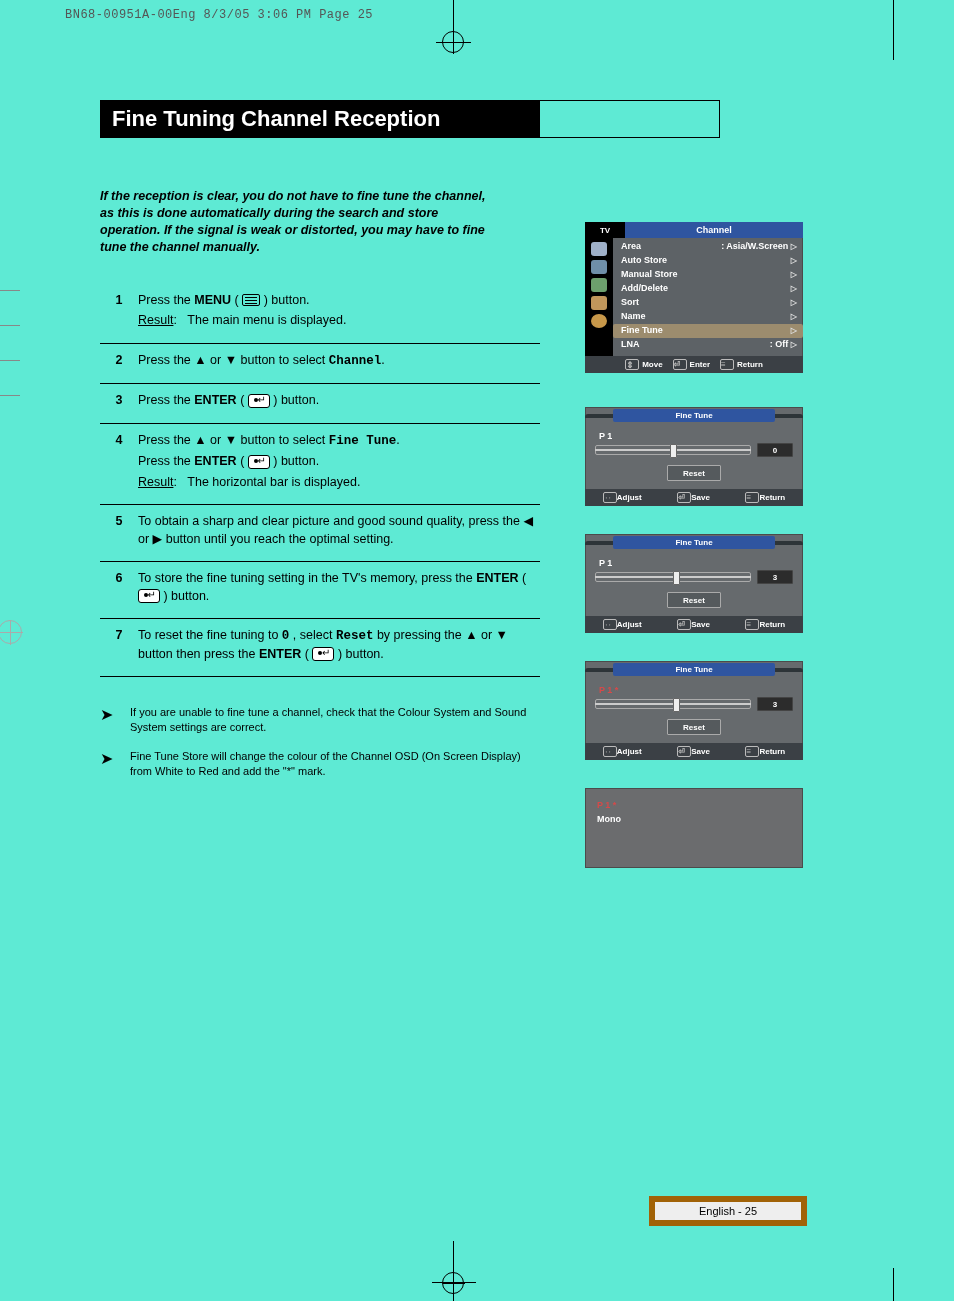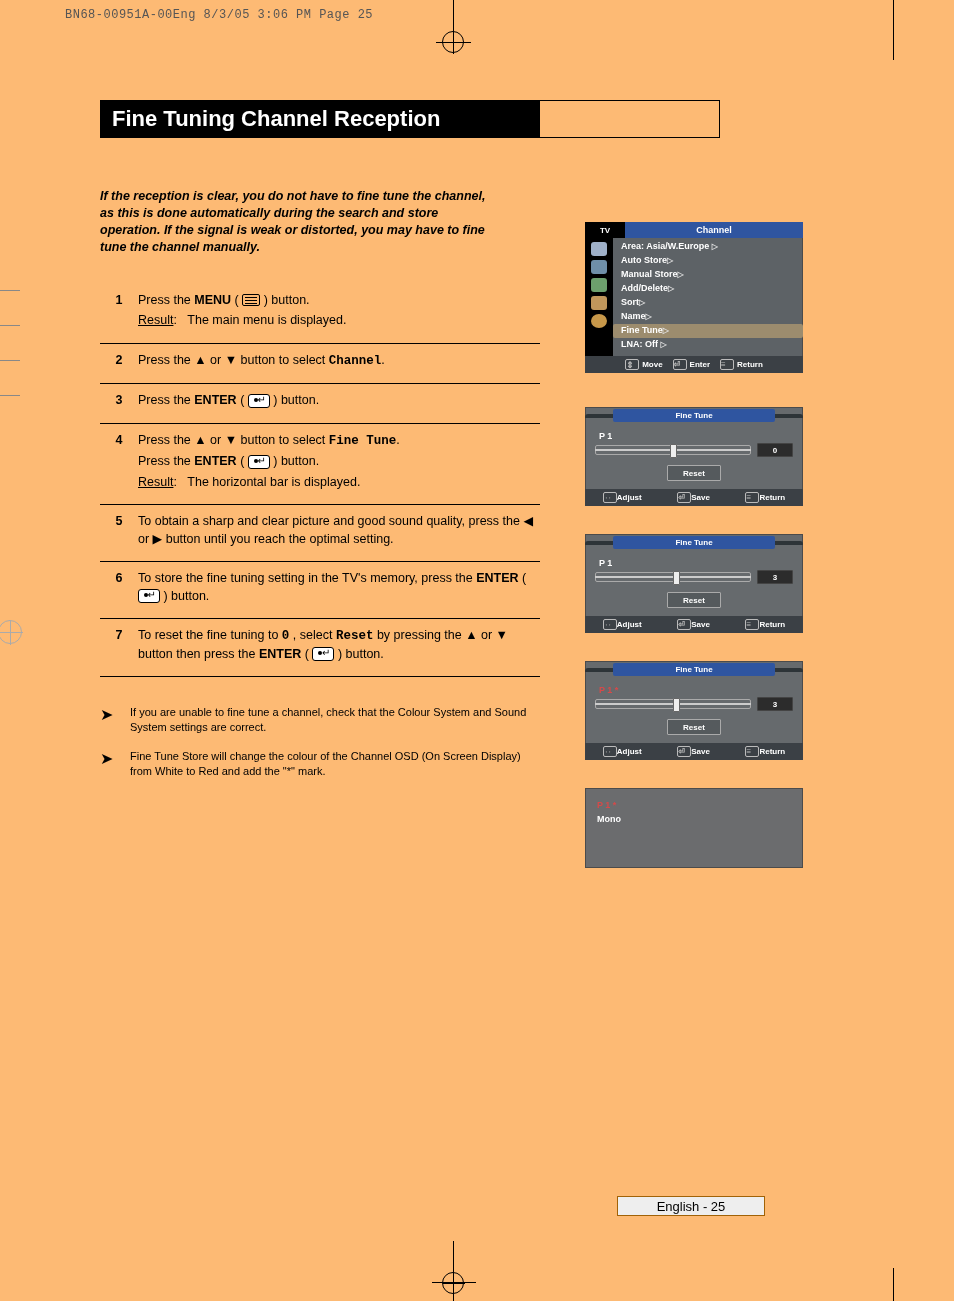--- a/index.html
+++ b/index.html
@@ -8,21 +8,21 @@
     background: #fff;
     font-family: Arial, Helvetica, sans-serif;
     font-size: 13px;
     color: #000;
     width: 954px;
   }
   .page {
     position: relative;
     width: 954px;
     height: 1301px;
-    background: #fdba74;
+    background: #5eead4;
     overflow: hidden;
   }
   .cm { position:absolute; background:#000; }
   .cm-vtop { width:1px; height:35px; left:453px; top:0; }
   .cm-htop1 { width:35px; height:1px; left:436px; top:42px; }
   .cm-circle-top { position:absolute; width:22px; height:22px; border:1px solid #000; border-radius:50%; left:442px; top:31px; box-sizing:border-box; }
   .cm-circle-top .cross-h { position:absolute; width:22px; height:1px; background:#000; top:10px; left:0; }
   .cm-circle-top .cross-v { position:absolute; width:1px; height:22px; background:#000; left:10px; top:0; }
 
   .cm-vbot-line { width:1px; height:60px; left:453px; bottom:0; }
@@ -160,21 +160,21 @@
   .osd .head .title { flex:1; display:flex; align-items:center; justify-content:center; font-weight:bold; font-size:9px; }
   .osd .menu-body { display:flex; }
   .osd .iconcol { width:28px; background:#000; display:flex; flex-direction:column; align-items:center; gap:4px; padding:4px 0; }
   .osd .iconcol div { width:16px; height:14px; background:#555; border-radius:3px; }
   .osd .iconcol .i1 { background:#9fb0c8; }
   .osd .iconcol .i2 { background:#6f8fa8; }
   .osd .iconcol .i3 { background:#6da06d; }
   .osd .iconcol .i4 { background:#c0965b; }
   .osd .iconcol .i5 { background:#c7984a; border-radius:50%; }
   .osd .list { flex:1; padding:2px 6px 4px 8px; line-height:1.5; font-weight:bold; }
-  .osd .list .row { display:flex; justify-content:flex-start; height:14px; align-items:center; }
+  .osd .list .row { display:flex; justify-content:space-between; height:14px; align-items:center; }
   .osd .list .row .tri { color:#ddd; font-size:8px; }
   .osd .list .row.hl { background:#9c8c6e; color:#fff; margin:0 -6px 0 -8px; padding:0 6px 0 8px; border-radius:2px; }
   .osd .foot { background:#3b4045; display:flex; justify-content:center; gap:10px; padding:3px 0; font-size:8px; font-weight:bold; align-items:center; }
   .osd .foot span { display:flex; align-items:center; gap:3px; }
   .foot .fi { display:inline-block; width:12px; height:9px; border:1px solid #bbb; border-radius:2px; }
   .foot .fi.updown::before { content:"⇕"; color:#bbb; font-size:9px; display:inline; }
   .foot .fi.ent::before { content:"⏎"; color:#bbb; font-size:8px; display:inline; }
   .foot .fi.ret::before { content:"≡"; color:#bbb; font-size:8px; display:inline; }
   .foot .fi.lr::before { content:"⇔"; color:#bbb; font-size:8px; display:inline; }
 
@@ -194,27 +194,27 @@
   .ft-panel .reset { margin:8px auto 8px; width:52px; height:14px; border:1px solid #aaa; display:flex; align-items:center; justify-content:center; font-size:8px; border-radius:1px; background:#555a5d; }
   .ft-panel .foot { background:#3b4045; display:flex; justify-content:space-around; padding:3px 0; font-size:8px; font-weight:bold; align-items:center; }
   .red { color:#d44a4a; }
 
   .thumb {
     background:#6b6c6e; color:#fff; font-size:9px; font-weight:bold; height:80px; box-shadow:0 0 0 1px #4b4b4b inset; padding:10px 12px; box-sizing:border-box; line-height:1.6;
   }
 
   .page-num {
     position:absolute;
-    left:617px;
+    left:649px;
     top:1196px;
     width:146px;
     height:18px;
-    border:1px solid #a16207;
+    border:6px solid #a16207;
     background:#eee;
-    font-size:13px;
+    font-size:11px;
     display:flex;
     align-items:center;
     justify-content:center;
   }
 
 </style>
 </head>
 <body>
 
 <div class="page">
@@ -382,21 +382,21 @@
         <div class="iconcol">
           <div class="i1"></div>
           <div class="i2"></div>
           <div class="i3"></div>
           <div class="i4"></div>
           <div class="i5"></div>
         </div>
         <div class="list">
           <div class="row">
               <span>Area</span>
-              <span><span>: Asia/W.Europe</span> <span class="tri">▷</span></span>
+              <span><span>: Asia/W.Screen</span> <span class="tri">▷</span></span>
             </div>
           <div class="row">
               <span>Auto Store</span>
               <span class="tri">▷</span>
             </div>
           <div class="row">
               <span>Manual Store</span>
               <span class="tri">▷</span>
             </div>
           <div class="row">

